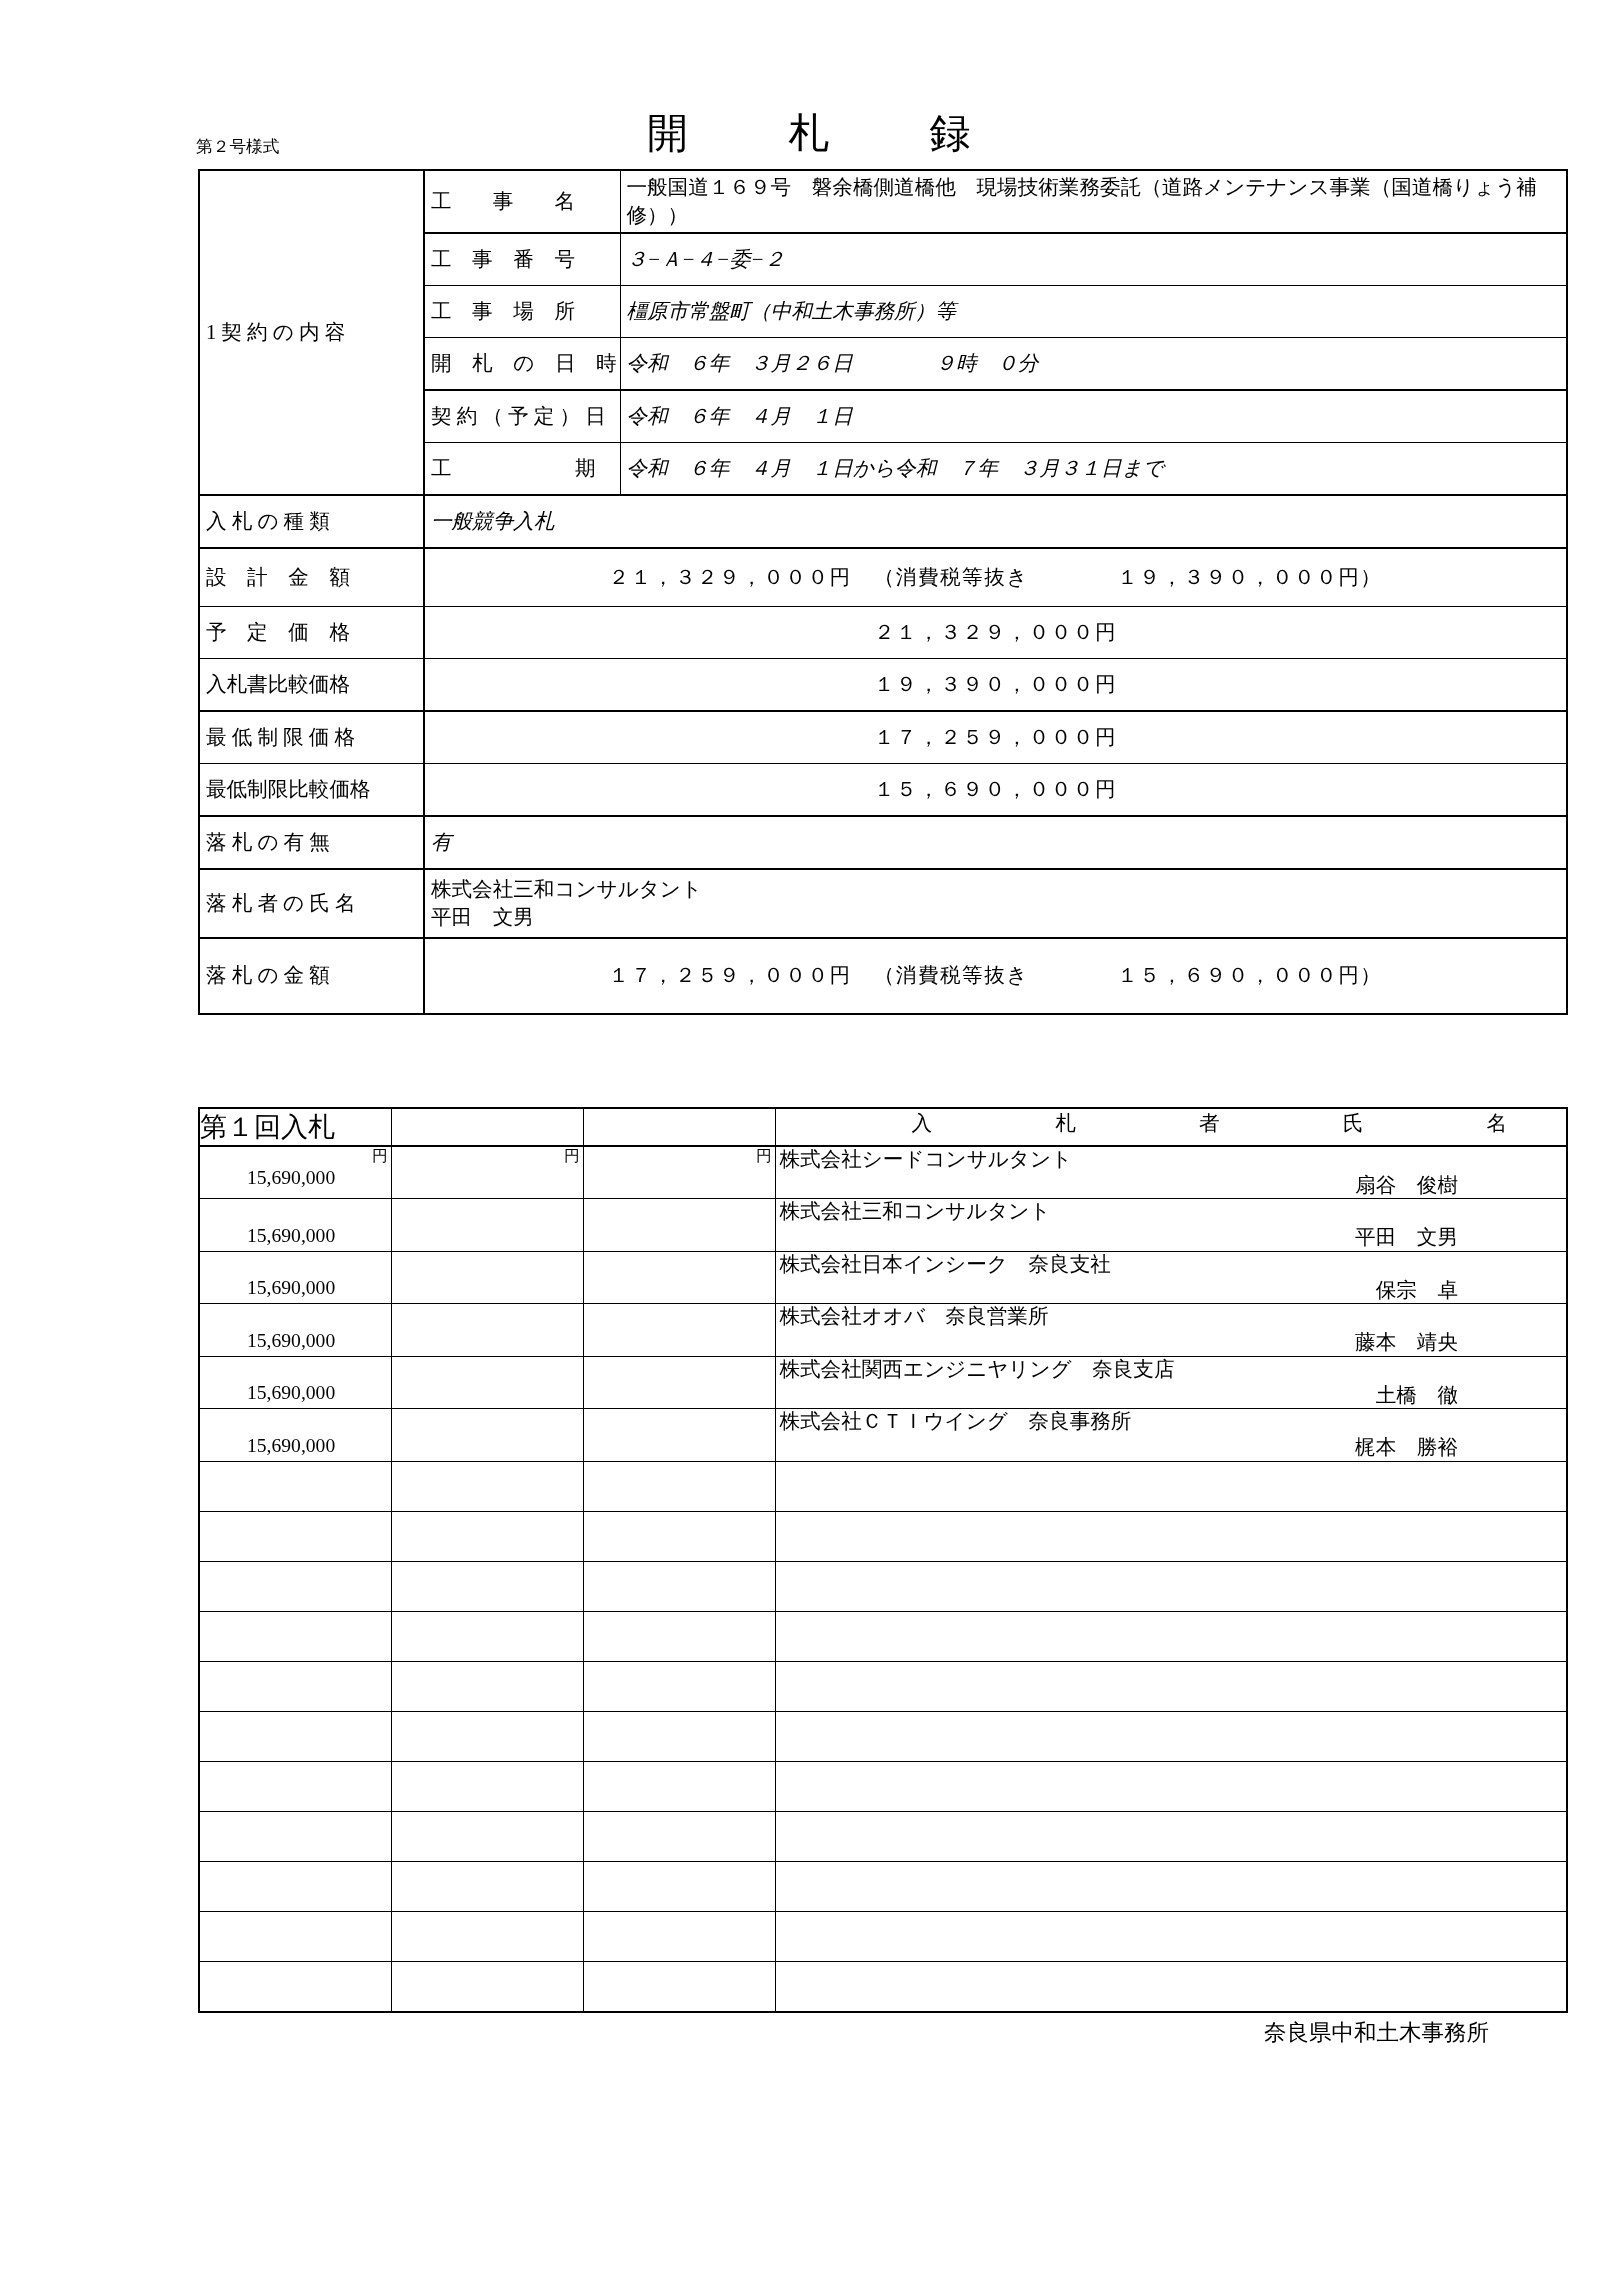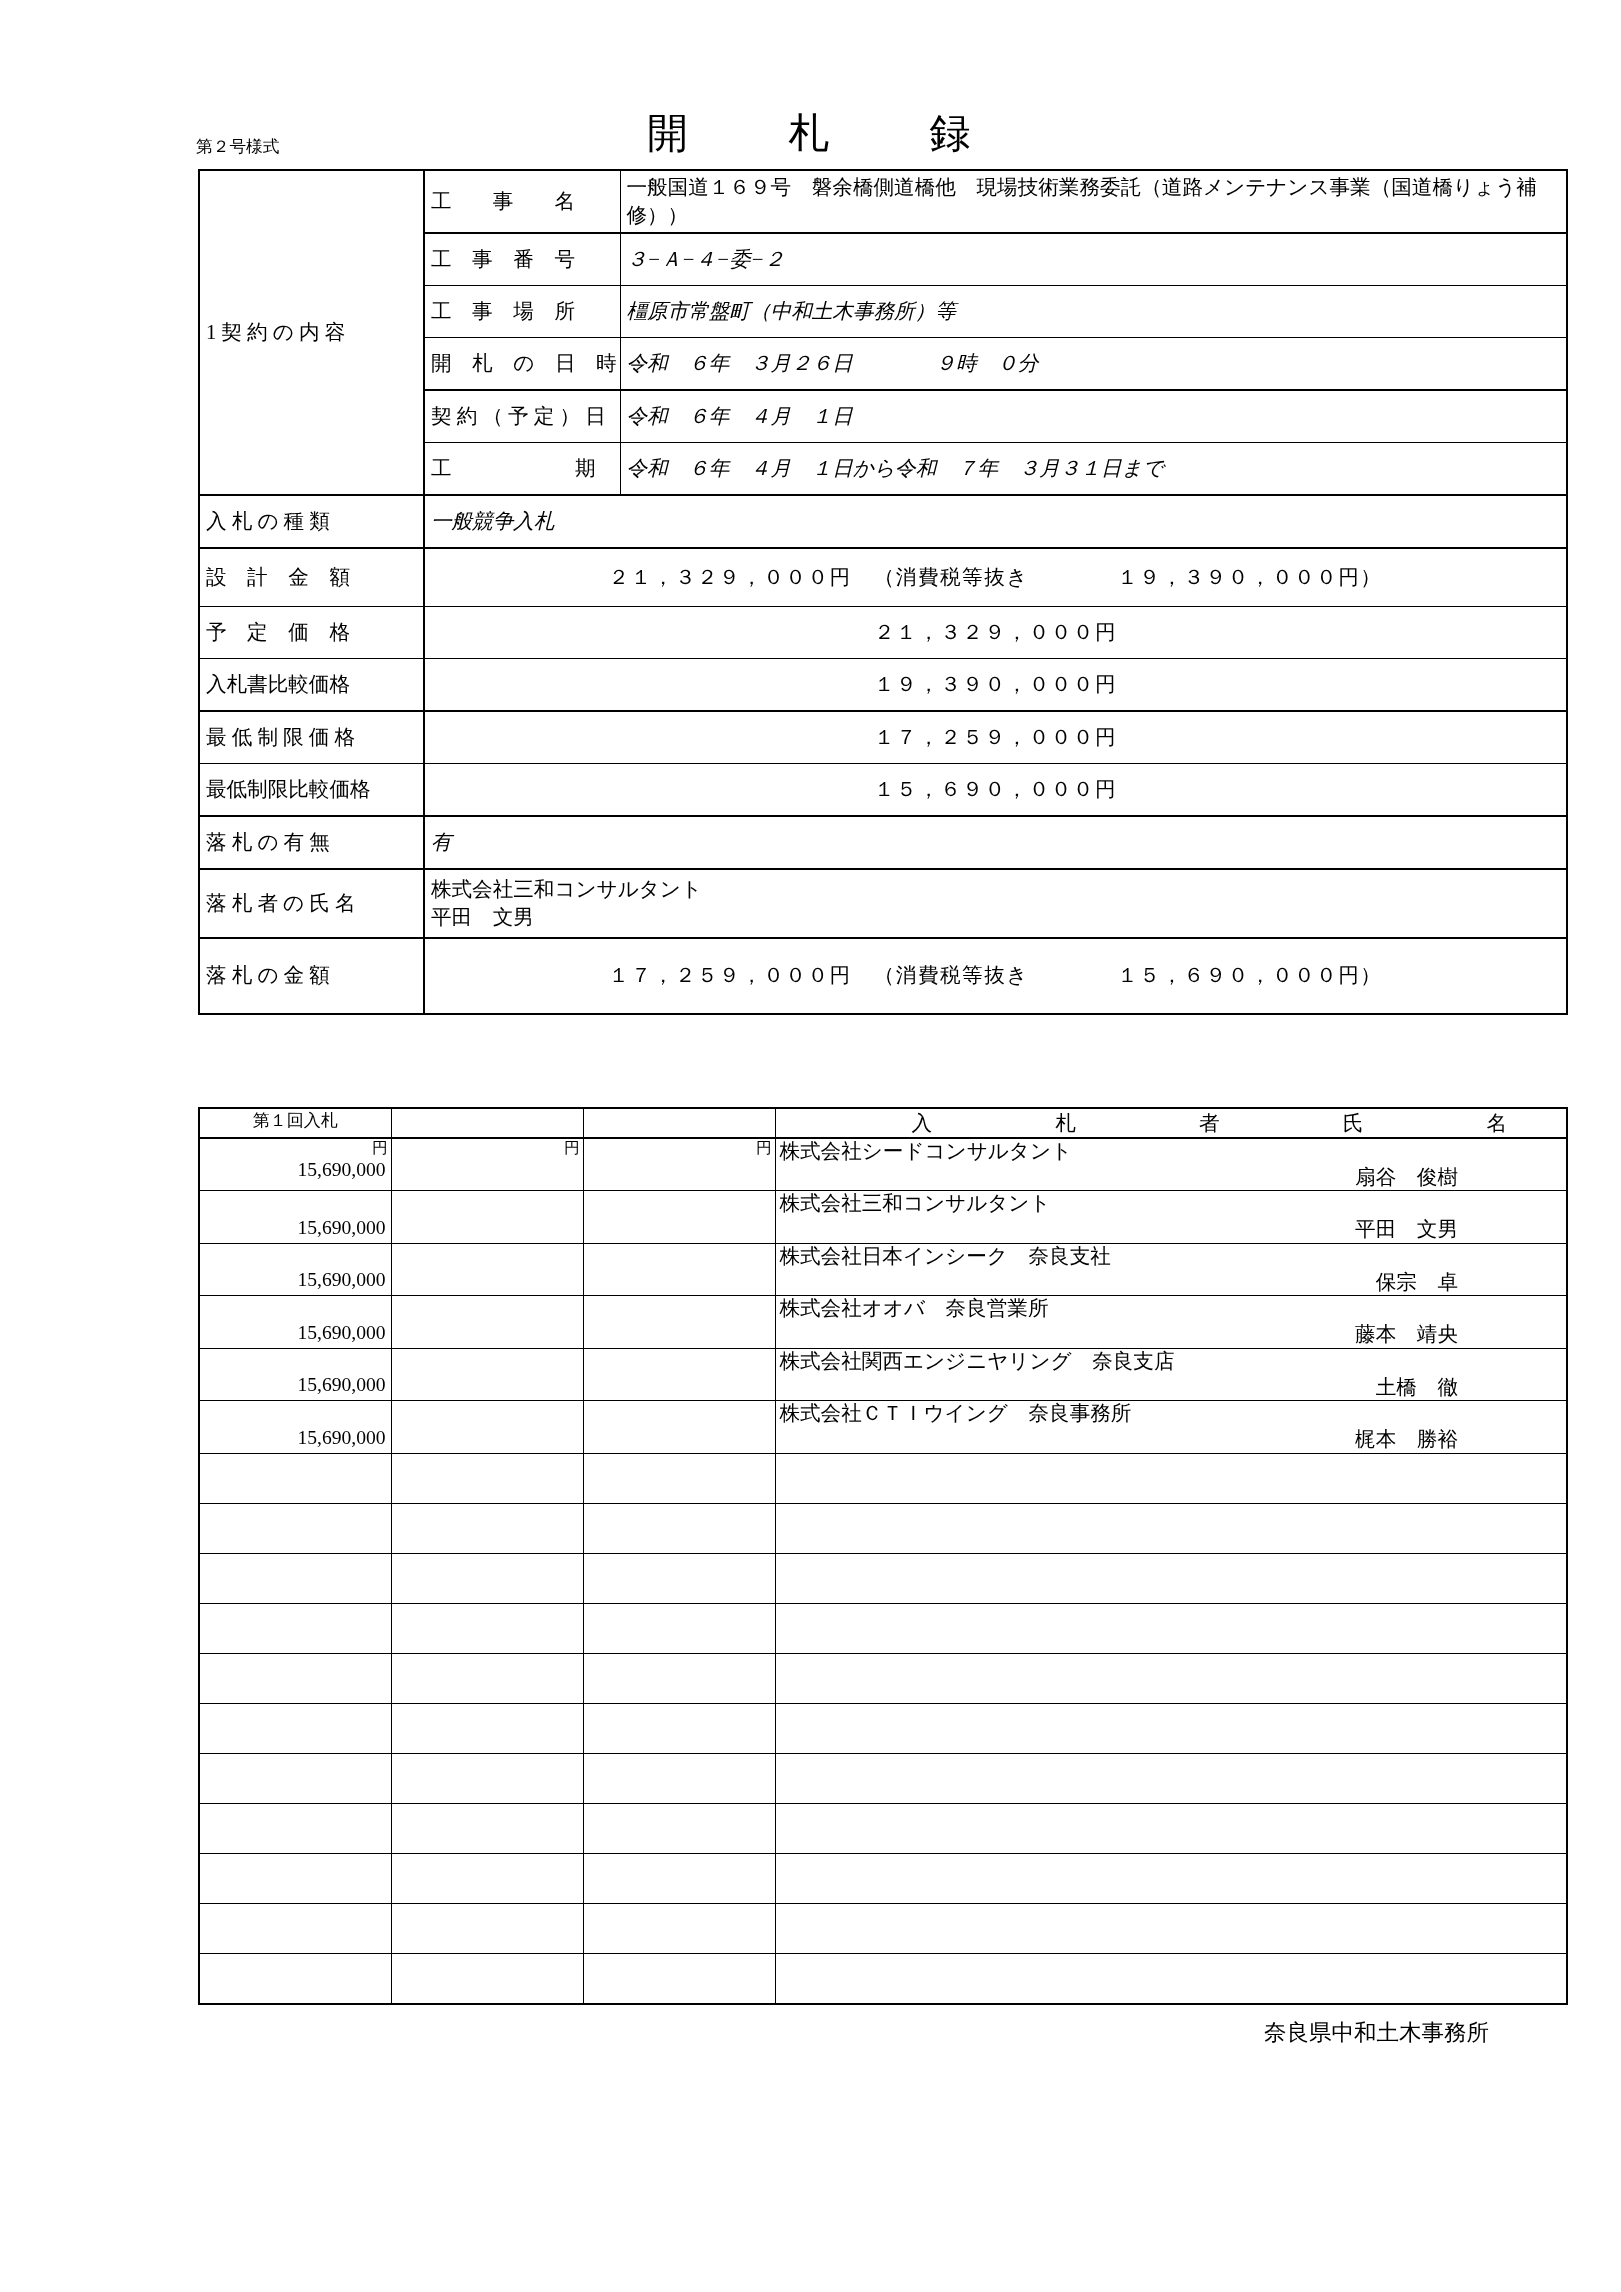--- a/index.html
+++ b/index.html
@@ -107,44 +107,43 @@
     font-size: 19.6px;
     border: 2.5px solid #000;
   }
   table.bidders td {
     border: 1px solid #000;
     padding: 0;
     vertical-align: top;
     height: 49px;
   }
   .bh {
-    text-align: center;
     height: 27.4px !important;
-    font-size: 17px;
+    font-size: 27px;
     white-space: nowrap;
     vertical-align: middle;
   }
   .bh-names {
     text-align: right;
     letter-spacing: 59px;
     padding-left: 59px !important;
     font-size: 20.6px;
   }
   .yen-mark {
     text-align: right;
     font-size: 15.7px;
     padding-right: 2.9px;
     line-height: 1.1;
   }
   .amt {
-    text-align: right;
     font-size: 19.6px;
     padding-right: 4.9px;
     font-family: "Liberation Serif", "DejaVu Serif", serif;
     line-height: 1.1;
+    padding-left: 47px;
   }
   .amt-cell {
     position: relative;
   }
   .amt-cell .yen-mark { display: block; }
   .amt-cell .amt { display: block; margin-top: 2.9px; }
   .name-cell {
     padding-left: 3.9px !important;
     font-size: 20.6px;
     line-height: 1.25;

